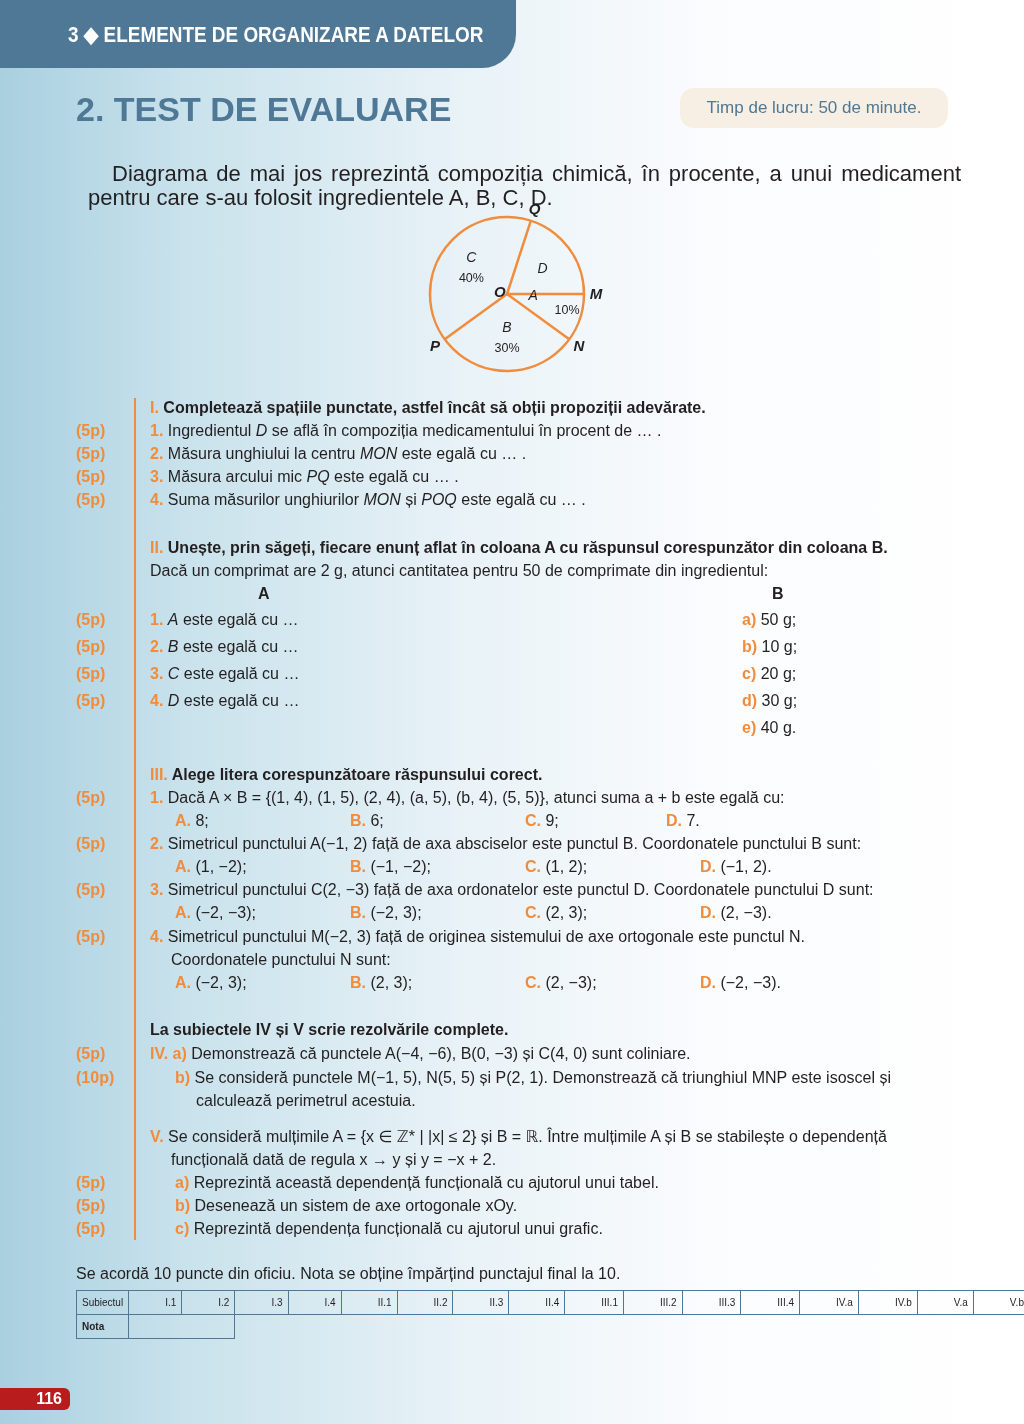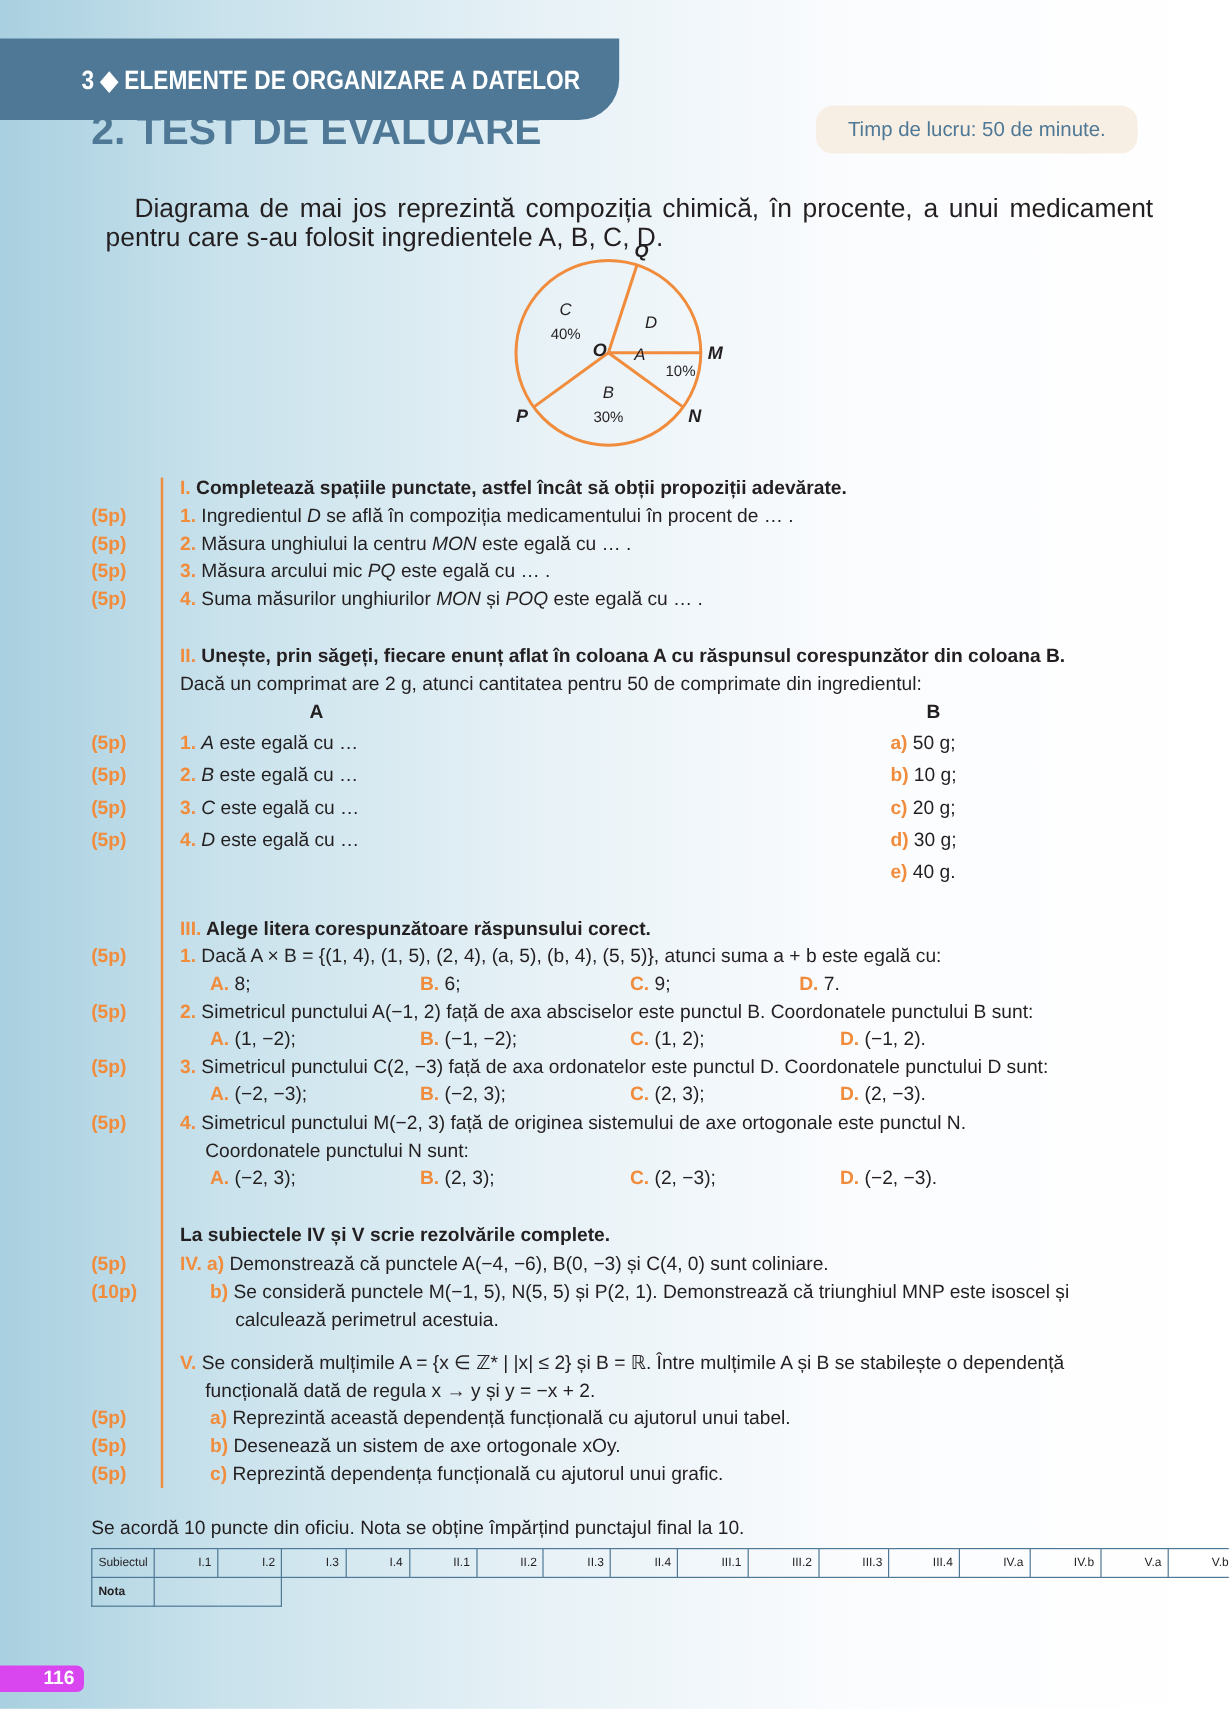--- a/index.html
+++ b/index.html
@@ -4,21 +4,21 @@
 <style>
   html, body { margin: 0; padding: 0; }
   body {
     width: 1024px; height: 1424px; position: relative; overflow: hidden;
     background: linear-gradient(90deg, #a9d0e0 0%, #c9e2ec 18%, #e8f2f7 45%, #fbfcfe 70%, #ffffff 100%);
     font-family: "Liberation Sans", sans-serif;
     color: #231f20;
   }
   .header-band {
     position: absolute; left: 0; top: 0; width: 516px; height: 68px;
-    background: #4e7895; border-bottom-right-radius: 34px; margin-top: 32px;
+    background: #4e7895; border-bottom-right-radius: 34px;
   }
   .header-text {
     position: absolute; left: 68px; top: 22px; color: #fff;
     font-family: "Liberation Sans", sans-serif; font-weight: bold; font-size: 22px;
     letter-spacing: 0px; transform: scaleX(0.86); transform-origin: left center; white-space: nowrap;
   }
   .page-title {
     position: absolute; left: 76px; top: 90px; margin: 0;
     color: #4e7895; font-weight: bold; font-size: 34px; white-space: nowrap;
   }
@@ -47,21 +47,21 @@
     position: absolute; left: 76px; top: 1290px; border-collapse: collapse; font-size: 10px;
   }
   table.score td {
     border: 1.5px solid #4e7895; height: 23px; padding: 0 5px; text-align: center; color: #231f20;
   }
   table.score td.first { text-align: left; width: 71px; }
   table.score td.cell { width: 32px; padding-left: 36px; }
   .nota-label { color: #f08c3c; font-weight: bold; margin-top: 48px; }
   .footnote { position: absolute; left: 76px; top: 1265px; font-size: 16px; }
   .page-num {
-    position: absolute; left: 0; top: 1388px; width: 70px; height: 22px; background: #d946ef;
+    position: absolute; left: 0; top: 1388px; width: 70px; height: 22px; background: #b91c1c;
     border-top-right-radius: 6px; border-bottom-right-radius: 6px; color: #fff; font-weight: bold;
     font-size: 16px; text-align: right; padding-right: 8px; box-sizing: border-box; line-height: 22px;
   }
 </style>
 </head>
 <body>
 
 <div class="header-band">
   <div class="header-text">3 ◆ ELEMENTE DE ORGANIZARE A DATELOR</div>
 </div>

